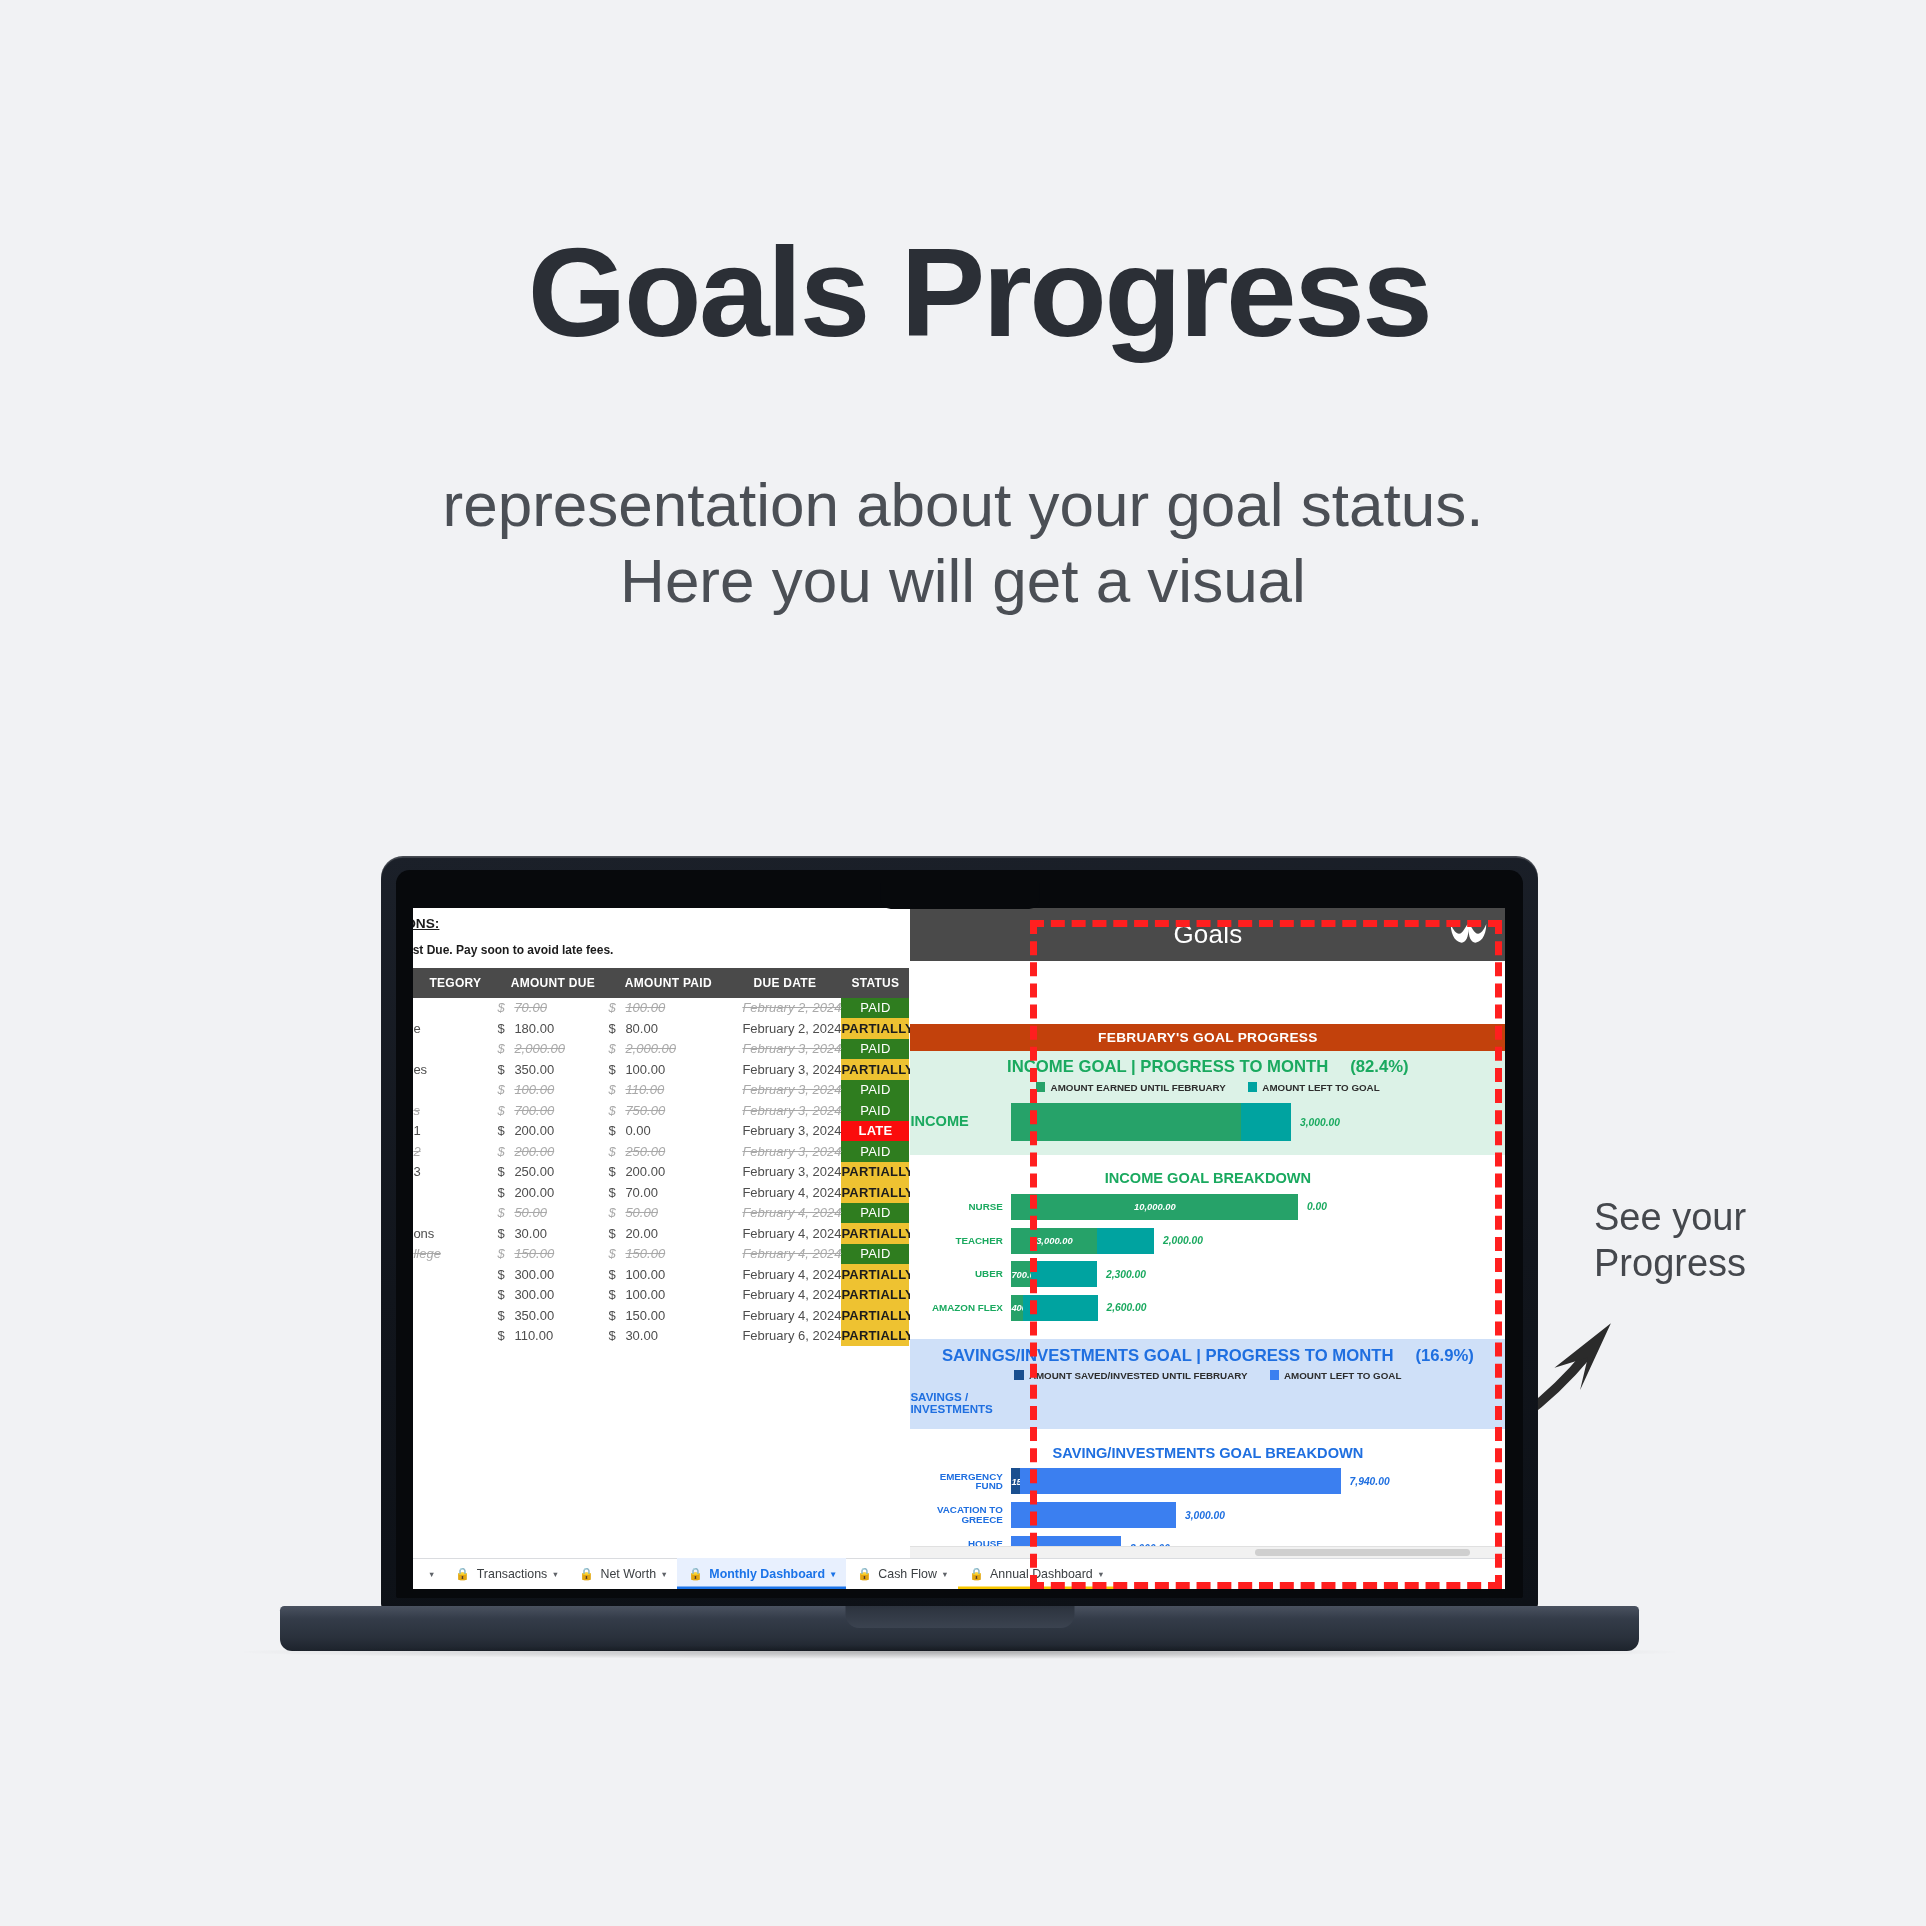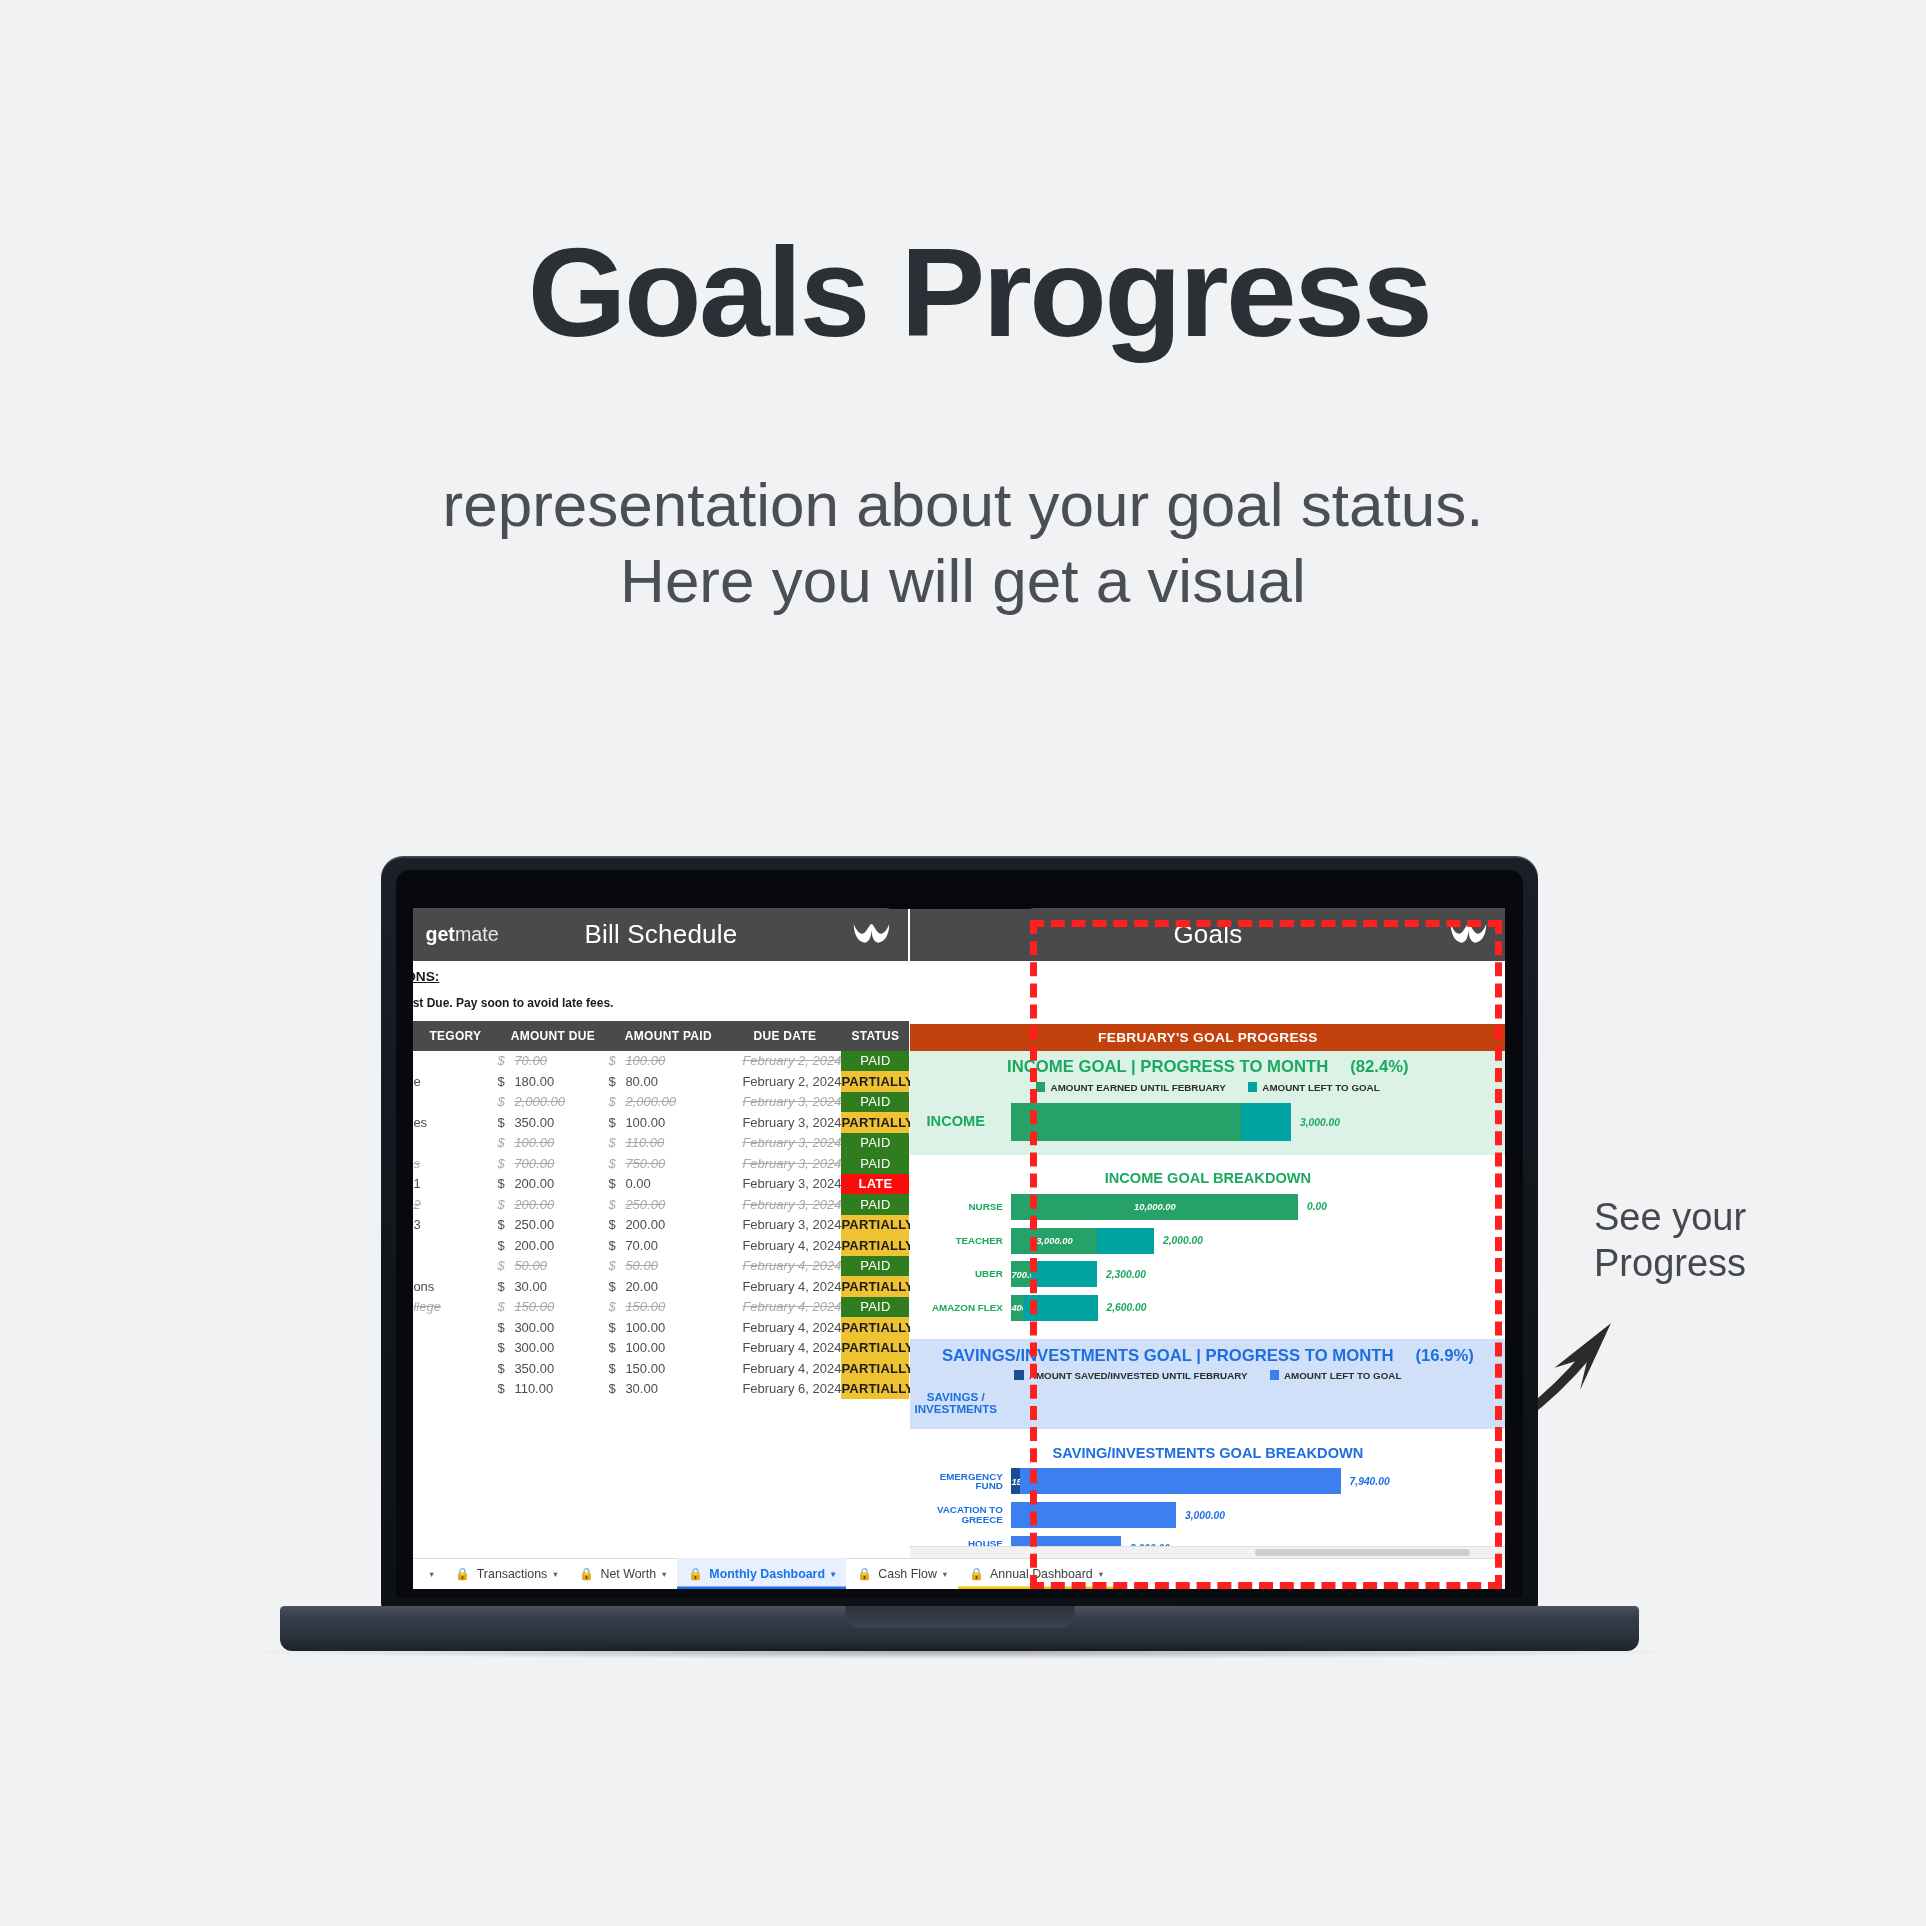--- a/index.html
+++ b/index.html
@@ -181,21 +181,21 @@
     display:flex; align-items:center; justify-content:center; gap: 22px;
     font-size: 16.7px; font-weight: 700;
   }
   .green-txt { color:#1aa95f; }
   .blue-txt  { color:#1f6fe0; }
   .legend { display:flex; justify-content:center; gap: 22px; margin-top:4.3px; font-size:9.8px; font-weight:700; color:#2d2d2d; }
   .legend span.sw { display:inline-block; width:9.4px; height:9.4px; margin-right:5.1px; vertical-align:-0.9px; }
 
   .barrow { display:flex; align-items:center; margin-top: 10.3px; }
   .barrow .lbl {
-    width: 101px; text-align:center; padding-right: 10.3px;
+    width: 101px; text-align:left; padding-right: 10.3px;
     font-size: 11.6px; font-weight:700; line-height:1.05;
   }
   .barrow .track { display:flex; align-items:center; height: 38px; }
   .seg { height: 100%; display:flex; align-items:center; }
   .seg .val {
     font-size: 10.3px; font-weight:700; font-style: italic;
     width: 100%; text-align:center; white-space:nowrap;
   }
   .tail {
     font-size: 10.3px; font-weight:700; font-style: italic;
@@ -265,29 +265,20 @@
 
 <div class="laptop">
   <div class="lid">
     <div class="lid-inner">
       <div class="notch"></div>
 
       <div class="screen">
         <div class="panels">
 
           <div class="panel-left">
-            <div class="appbar">
-              <div class="brand"><b>get</b><span>mate</span></div>
-              <div class="appbar-title">Bill Schedule</div>
-              <span class="logo-mark">
-                <svg width="39" height="22" viewBox="0 0 46 26">
-                  <path d="M2 3 C2 19, 10 25, 15 25 C20 25, 23 18, 23 9 C23 18, 26 25, 31 25 C36 25, 44 19, 44 3 C40 13, 35 17, 31 13 C27 9, 25 3, 23 3 C21 3, 19 9, 15 13 C11 17, 6 13, 2 3 Z" fill="#ffffff"></path>
-                </svg>
-              </span>
-            </div>
 
             <div class="instr">
               <div class="ttl">IONS:</div>
               <div class="line">Past Due. Pay soon to avoid late fees.</div>
             </div>
 
             <table class="bills">
               <colgroup>
                   <col style="width:84px">
                   <col style="width:111px">

